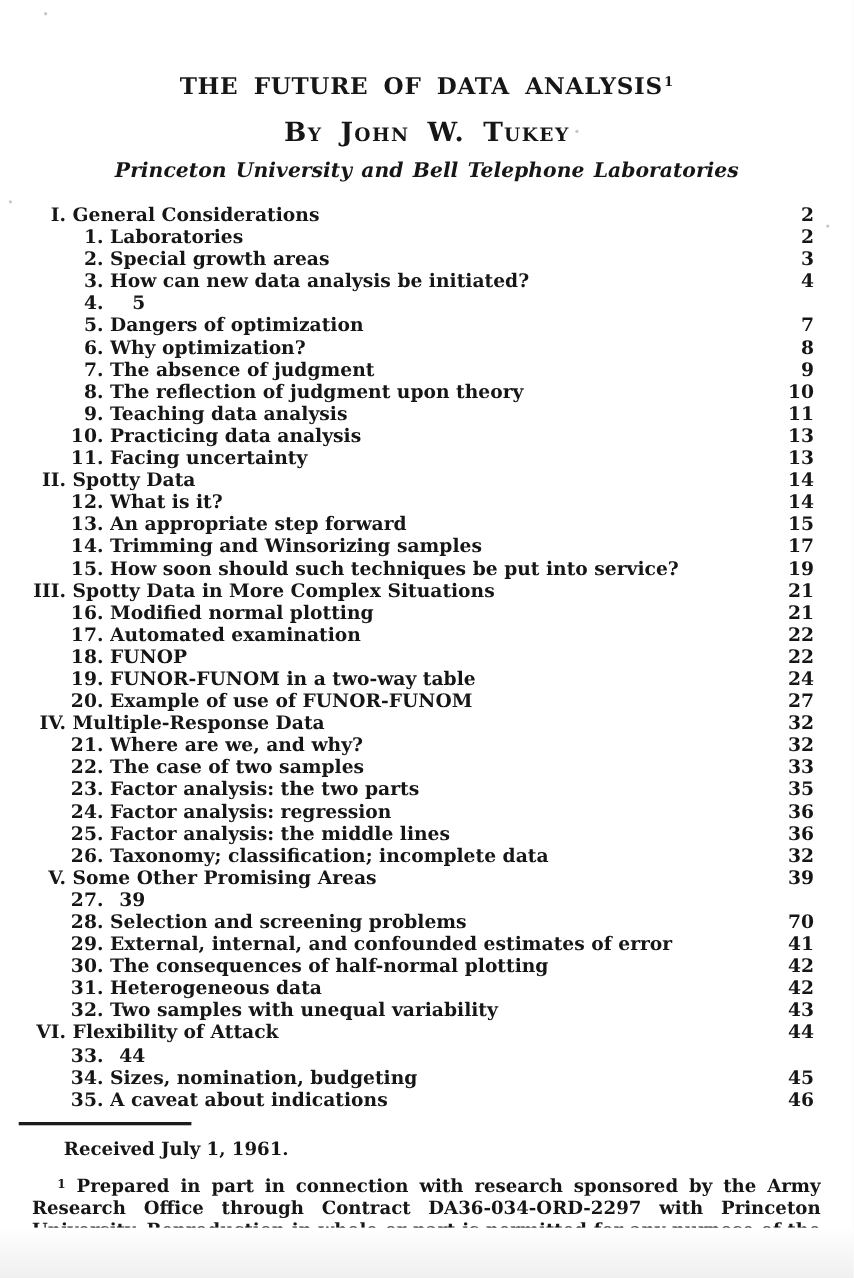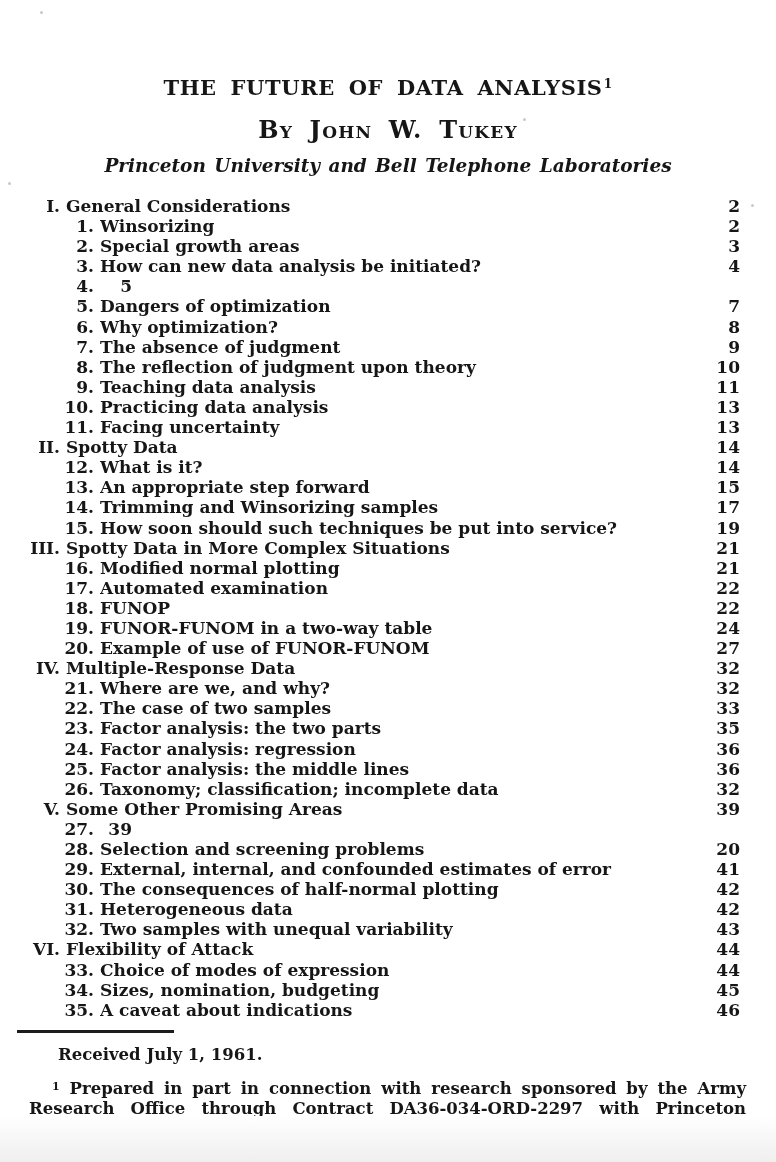--- a/index.html
+++ b/index.html
@@ -21,21 +21,21 @@
     content: "";
     position: absolute; left: 0; right: 0; bottom: 0; height: 46px;
     background: linear-gradient(#ffffff, #efefef);
     pointer-events: none;
   }
   .speck {
     position: absolute; width: 3px; height: 3px; border-radius: 50%;
     background: #9a9a9a; opacity: .55;
   }
   .title {
-    margin: 16px; padding-top: 56px;
+    margin: 6px; padding-top: 56px;
     text-align: center;
     font-size: 21px; font-weight: bold;
     letter-spacing: 0.6px; word-spacing: 6px;
     line-height: 24px;
   }
   .title sup { font-size: 12px; vertical-align: 7px; margin-left: 1px; }
   .byline {
     margin-top: 18px;
     text-align: center;
     font-variant: small-caps;
@@ -98,21 +98,21 @@
   <div class="affiliation">Princeton University and Bell Telephone Laboratories</div>
 
   <div class="toc">
       <div class="toc-row lvl0">
     <span class="toc-num">I.</span>
     <span class="toc-title">General Considerations</span>
     <span class="toc-page">2</span>
   </div>
       <div class="toc-row lvl1">
     <span class="toc-num">1.</span>
-    <span class="toc-title">Winsorizing</span>
+    <span class="toc-title">Laboratories</span>
     <span class="toc-page">2</span>
   </div>
       <div class="toc-row lvl1">
     <span class="toc-num">2.</span>
     <span class="toc-title">Special growth areas</span>
     <span class="toc-page">3</span>
   </div>
       <div class="toc-row lvl1">
     <span class="toc-num">3.</span>
     <span class="toc-title">How can new data analysis be initiated?</span>
@@ -252,21 +252,21 @@
     <span class="toc-title">Some Other Promising Areas</span>
     <span class="toc-page">39</span>
   </div>
       <div class="toc-row lvl1">
     <span class="toc-num">27.</span>
     <span class="toc-page">39</span>
   </div>
       <div class="toc-row lvl1">
     <span class="toc-num">28.</span>
     <span class="toc-title">Selection and screening problems</span>
-    <span class="toc-page">20</span>
+    <span class="toc-page">70</span>
   </div>
       <div class="toc-row lvl1">
     <span class="toc-num">29.</span>
     <span class="toc-title">External, internal, and confounded estimates of error</span>
     <span class="toc-page">41</span>
   </div>
       <div class="toc-row lvl1">
     <span class="toc-num">30.</span>
     <span class="toc-title">The consequences of half-normal plotting</span>
     <span class="toc-page">42</span>
@@ -281,21 +281,20 @@
     <span class="toc-title">Two samples with unequal variability</span>
     <span class="toc-page">43</span>
   </div>
       <div class="toc-row lvl0">
     <span class="toc-num">VI.</span>
     <span class="toc-title">Flexibility of Attack</span>
     <span class="toc-page">44</span>
   </div>
       <div class="toc-row lvl1">
     <span class="toc-num">33.</span>
-    <span class="toc-title">Choice of modes of expression</span>
     <span class="toc-page">44</span>
   </div>
       <div class="toc-row lvl1">
     <span class="toc-num">34.</span>
     <span class="toc-title">Sizes, nomination, budgeting</span>
     <span class="toc-page">45</span>
   </div>
       <div class="toc-row lvl1">
     <span class="toc-num">35.</span>
     <span class="toc-title">A caveat about indications</span>

